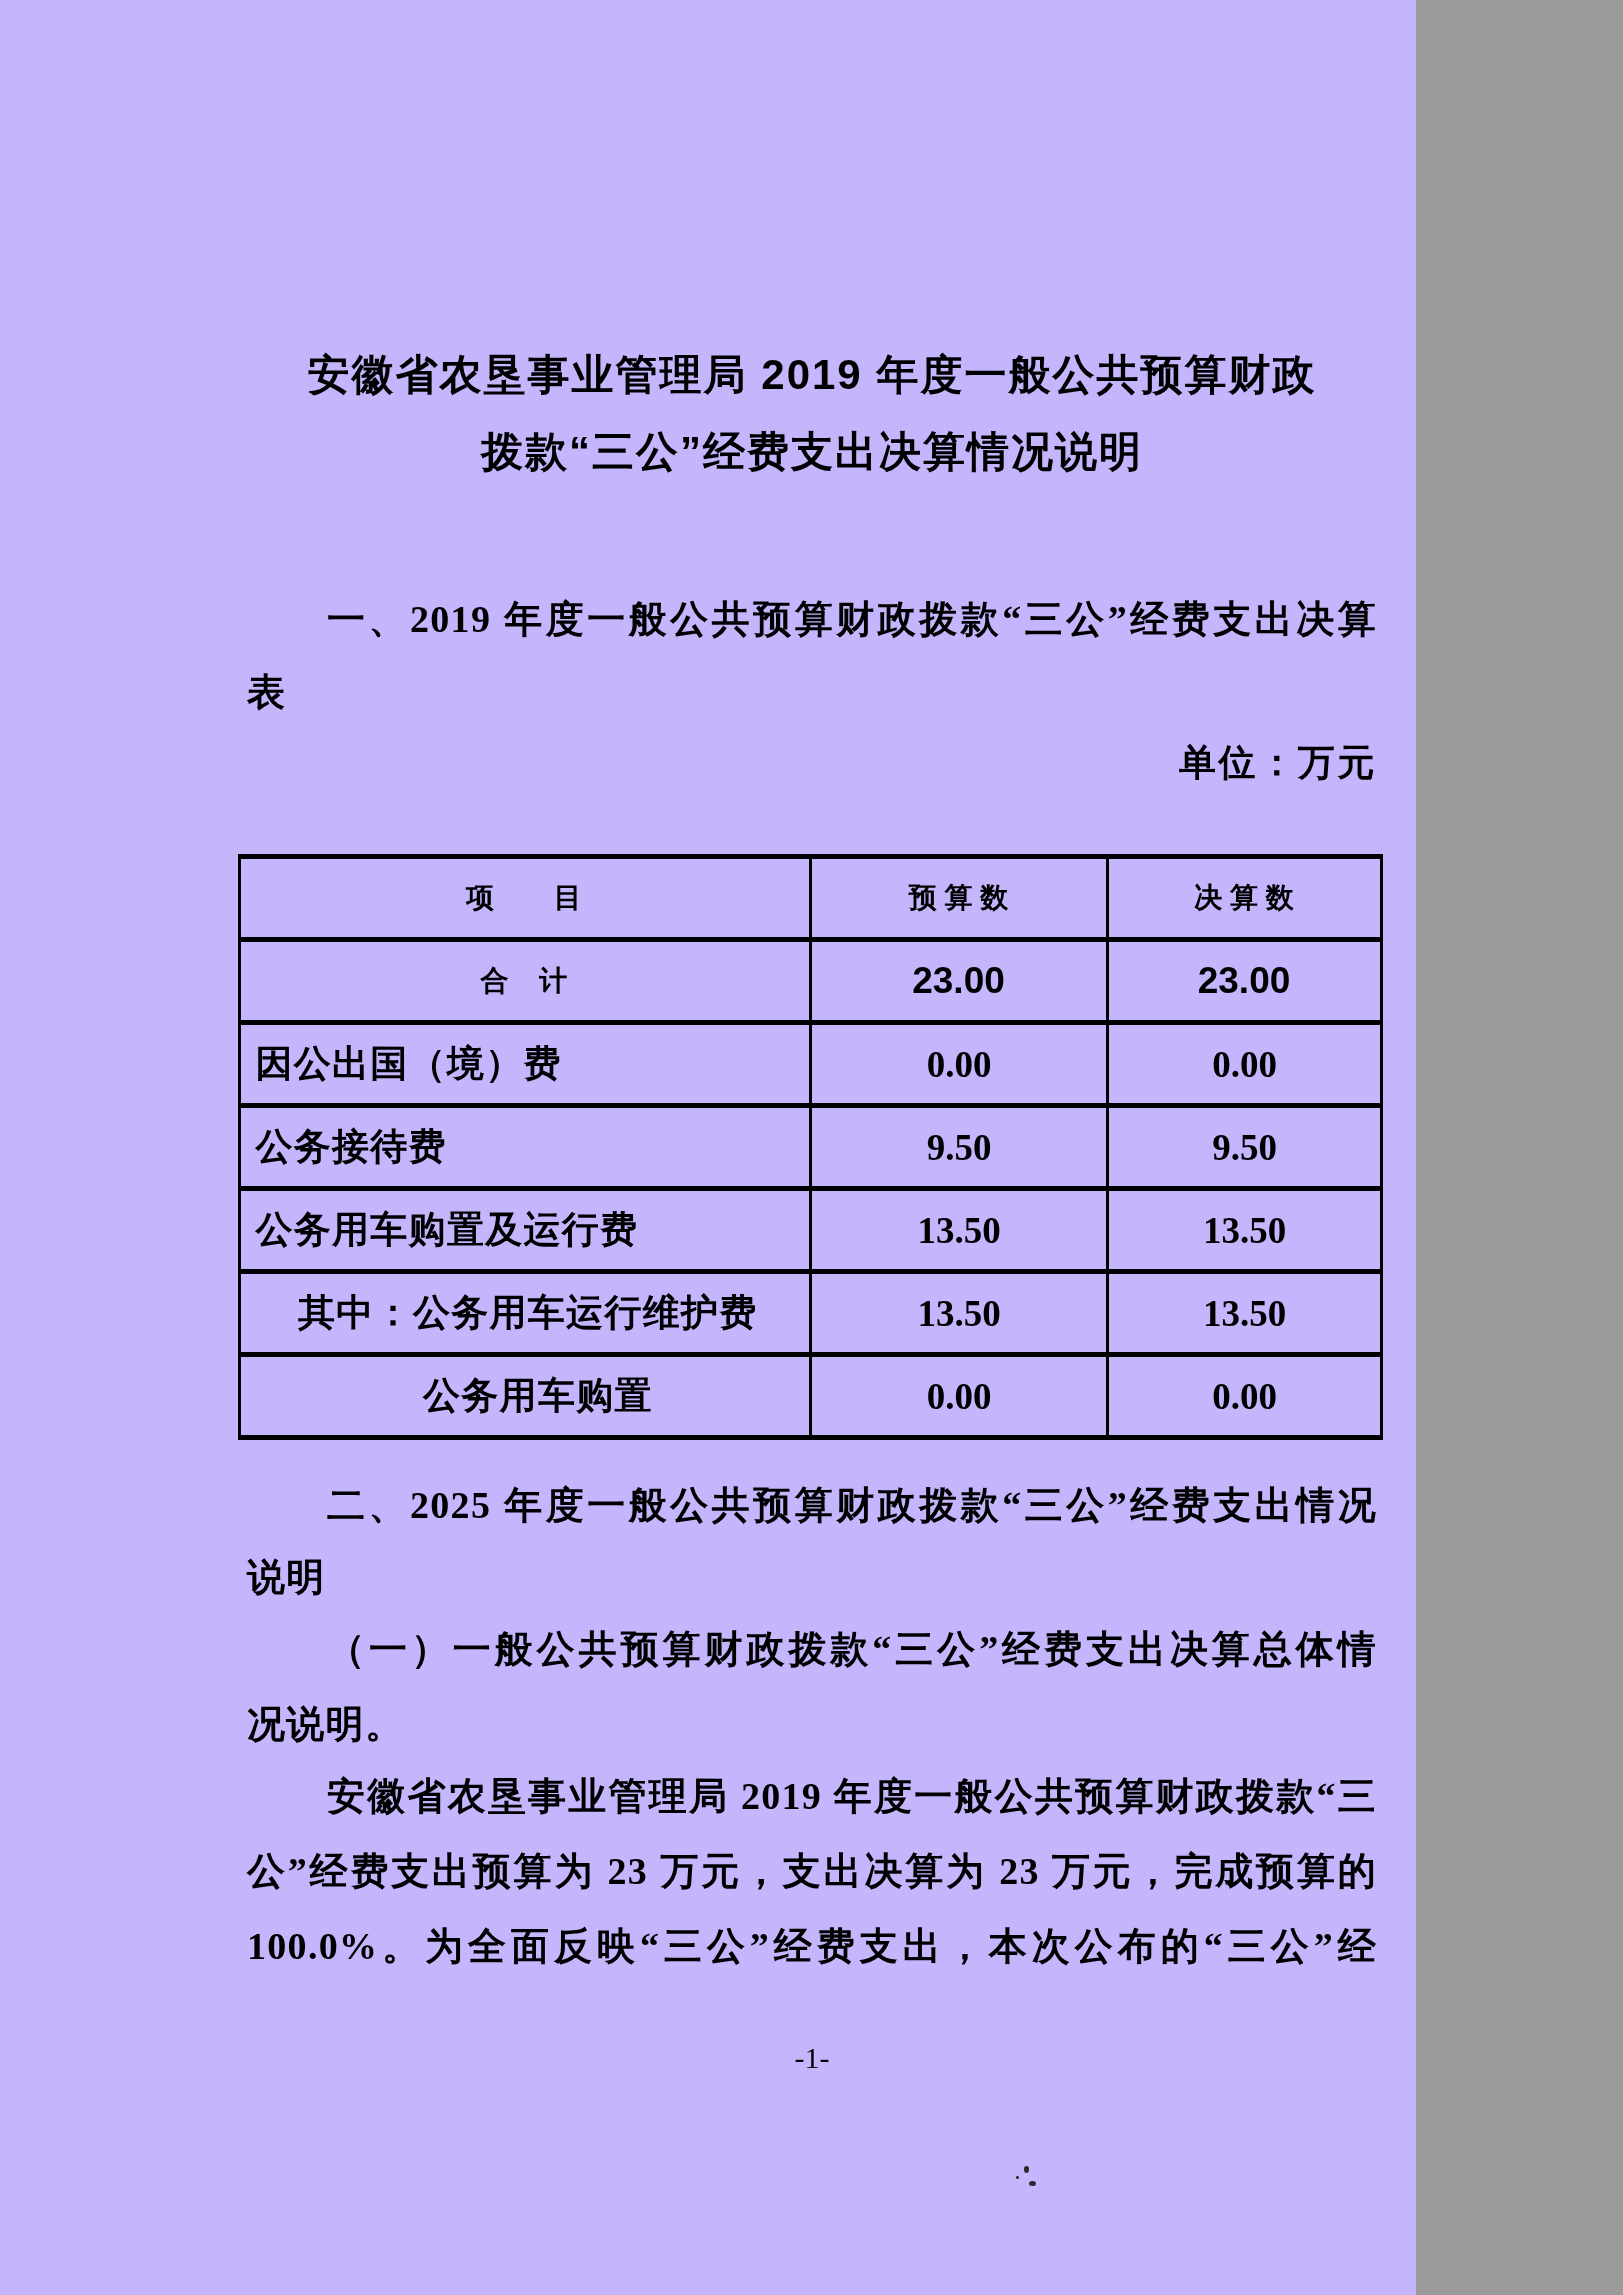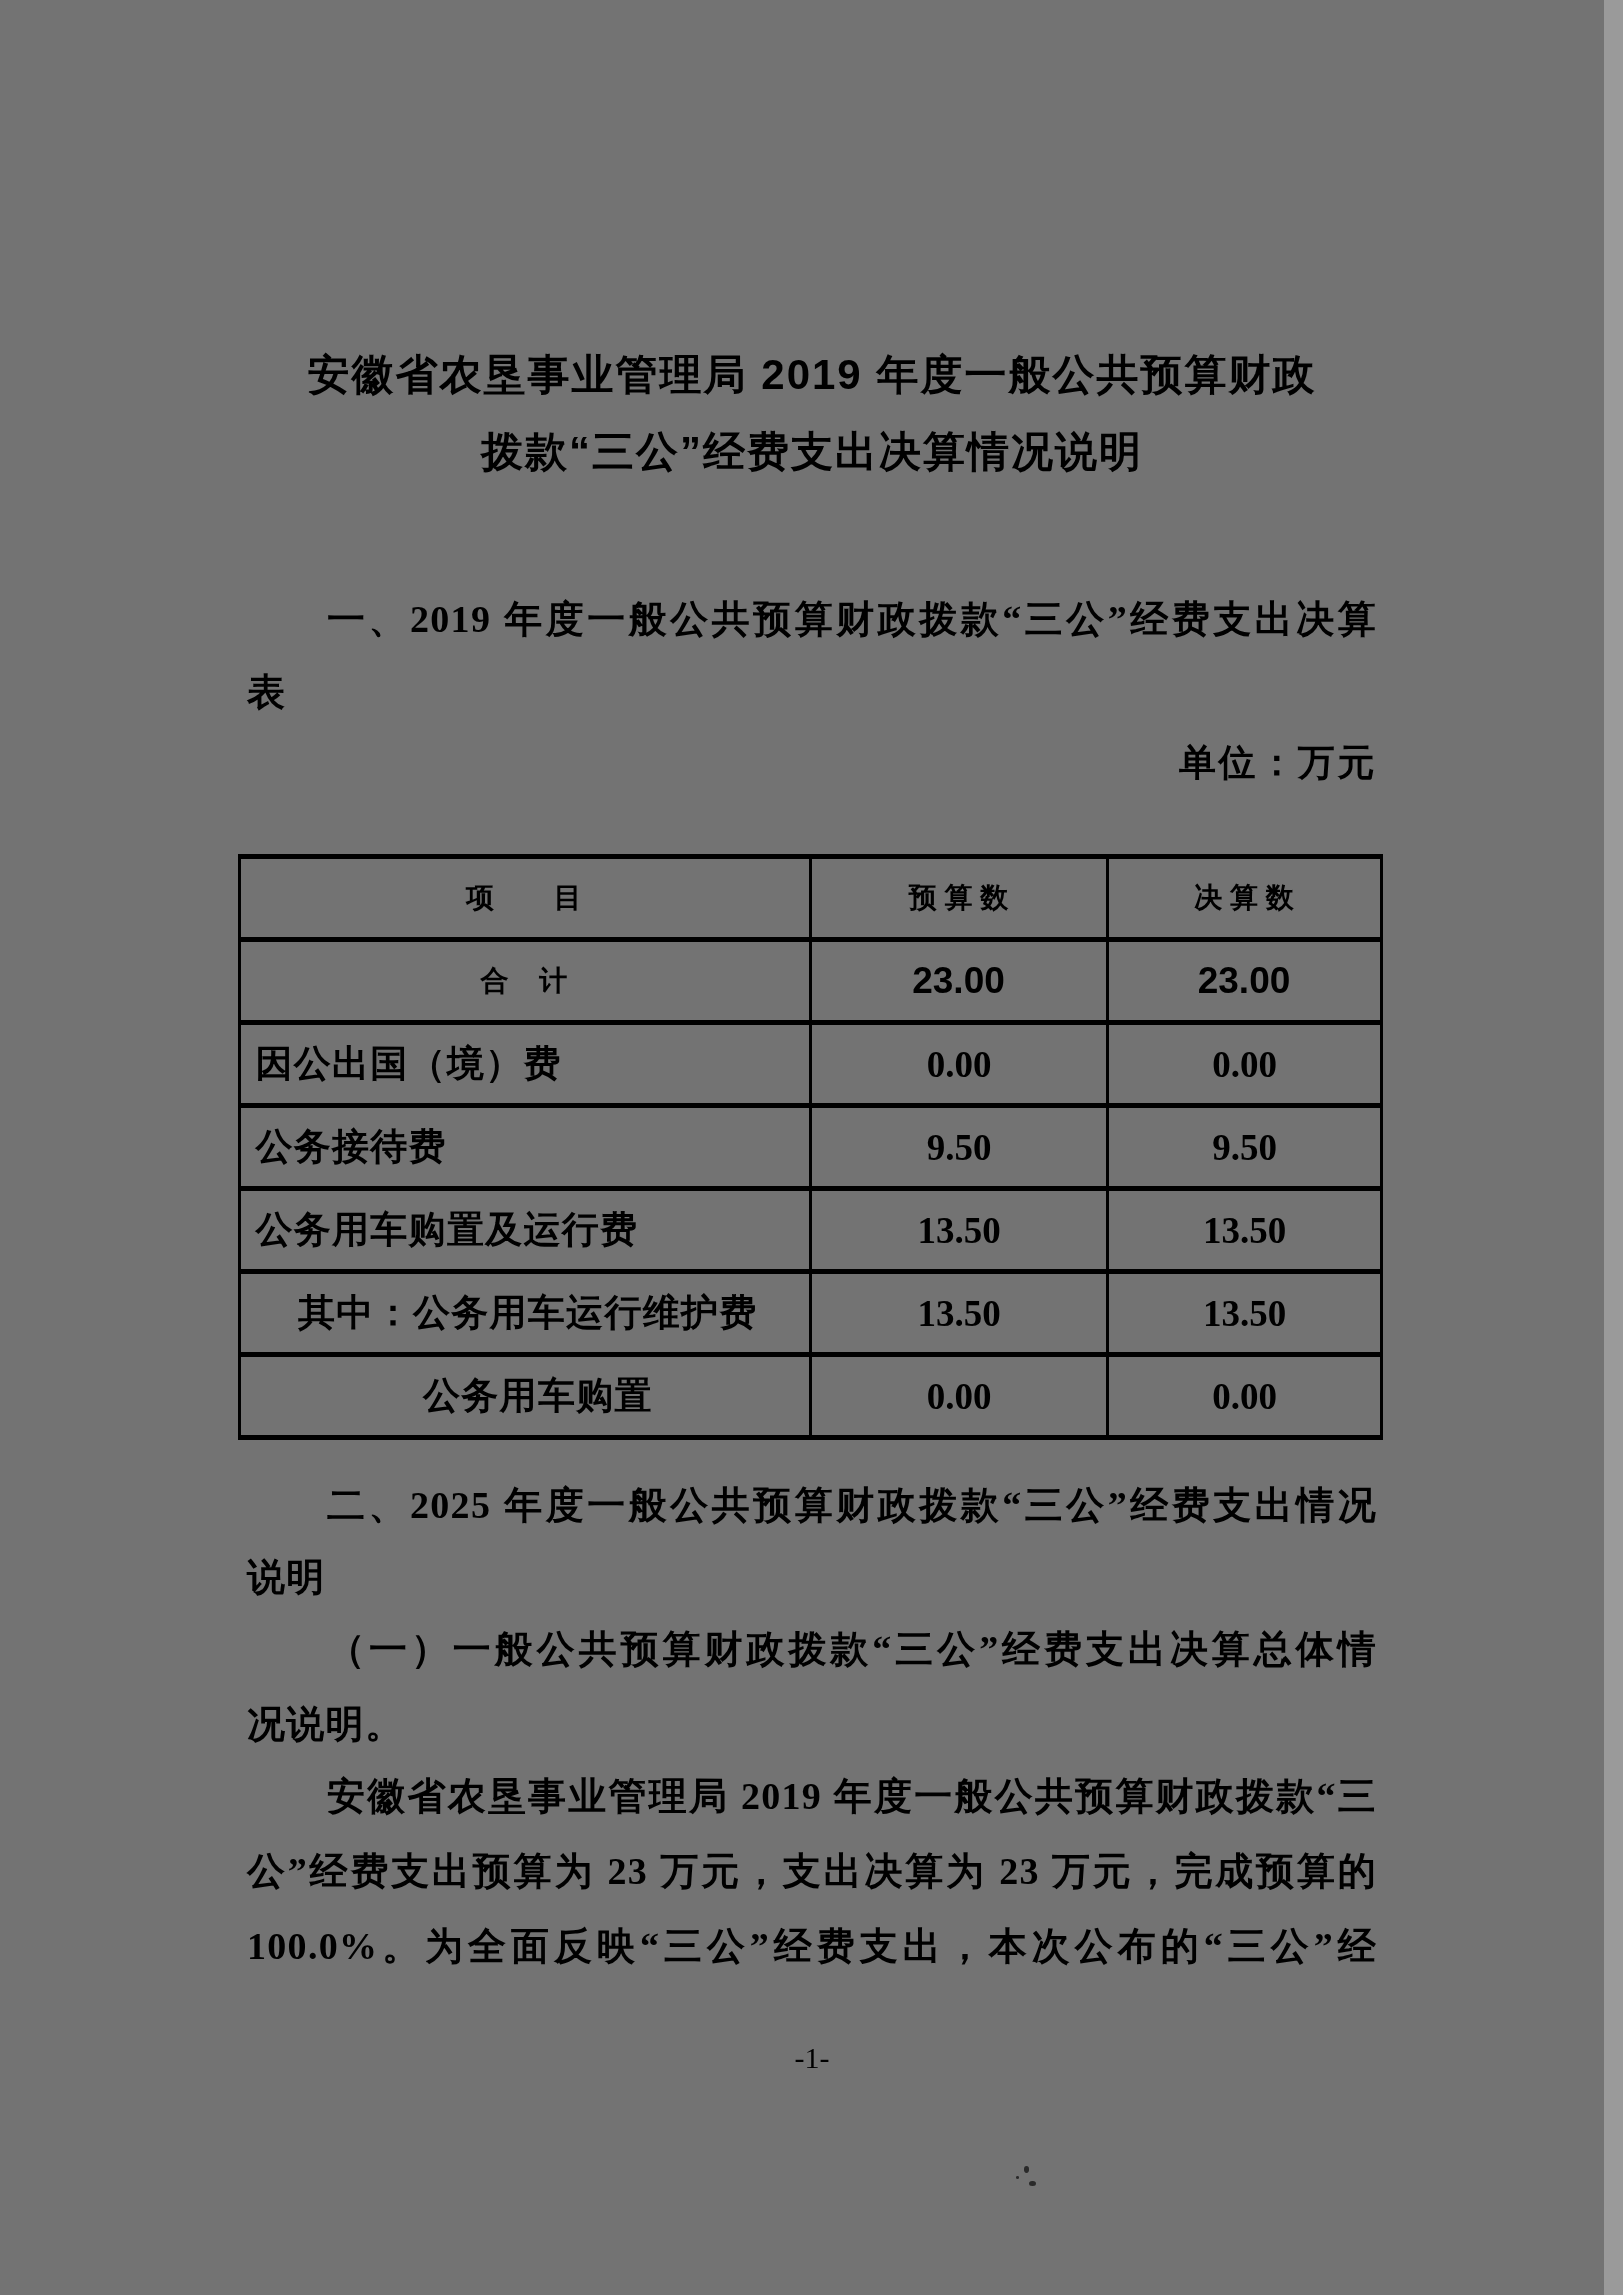--- a/index.html
+++ b/index.html
@@ -1,20 +1,20 @@
 <!DOCTYPE html>
 <html style="font-size:10.4px"><head>
 <meta charset="utf-8">
 <style>
   html,body{margin:0;padding:0;background:#9a9a9a;}
   .page{
     position:relative;
-    width:1604px;
+    width:1416px;
     height:2295px;
-    background:#737373;
+    background:#c4b5fd;
     overflow:hidden;
     color:#000;
   }
   .line{
     position:absolute;
     left:247px;
     width:1130px;
     height:75px;
     line-height:75px;
     font-size:38px;

